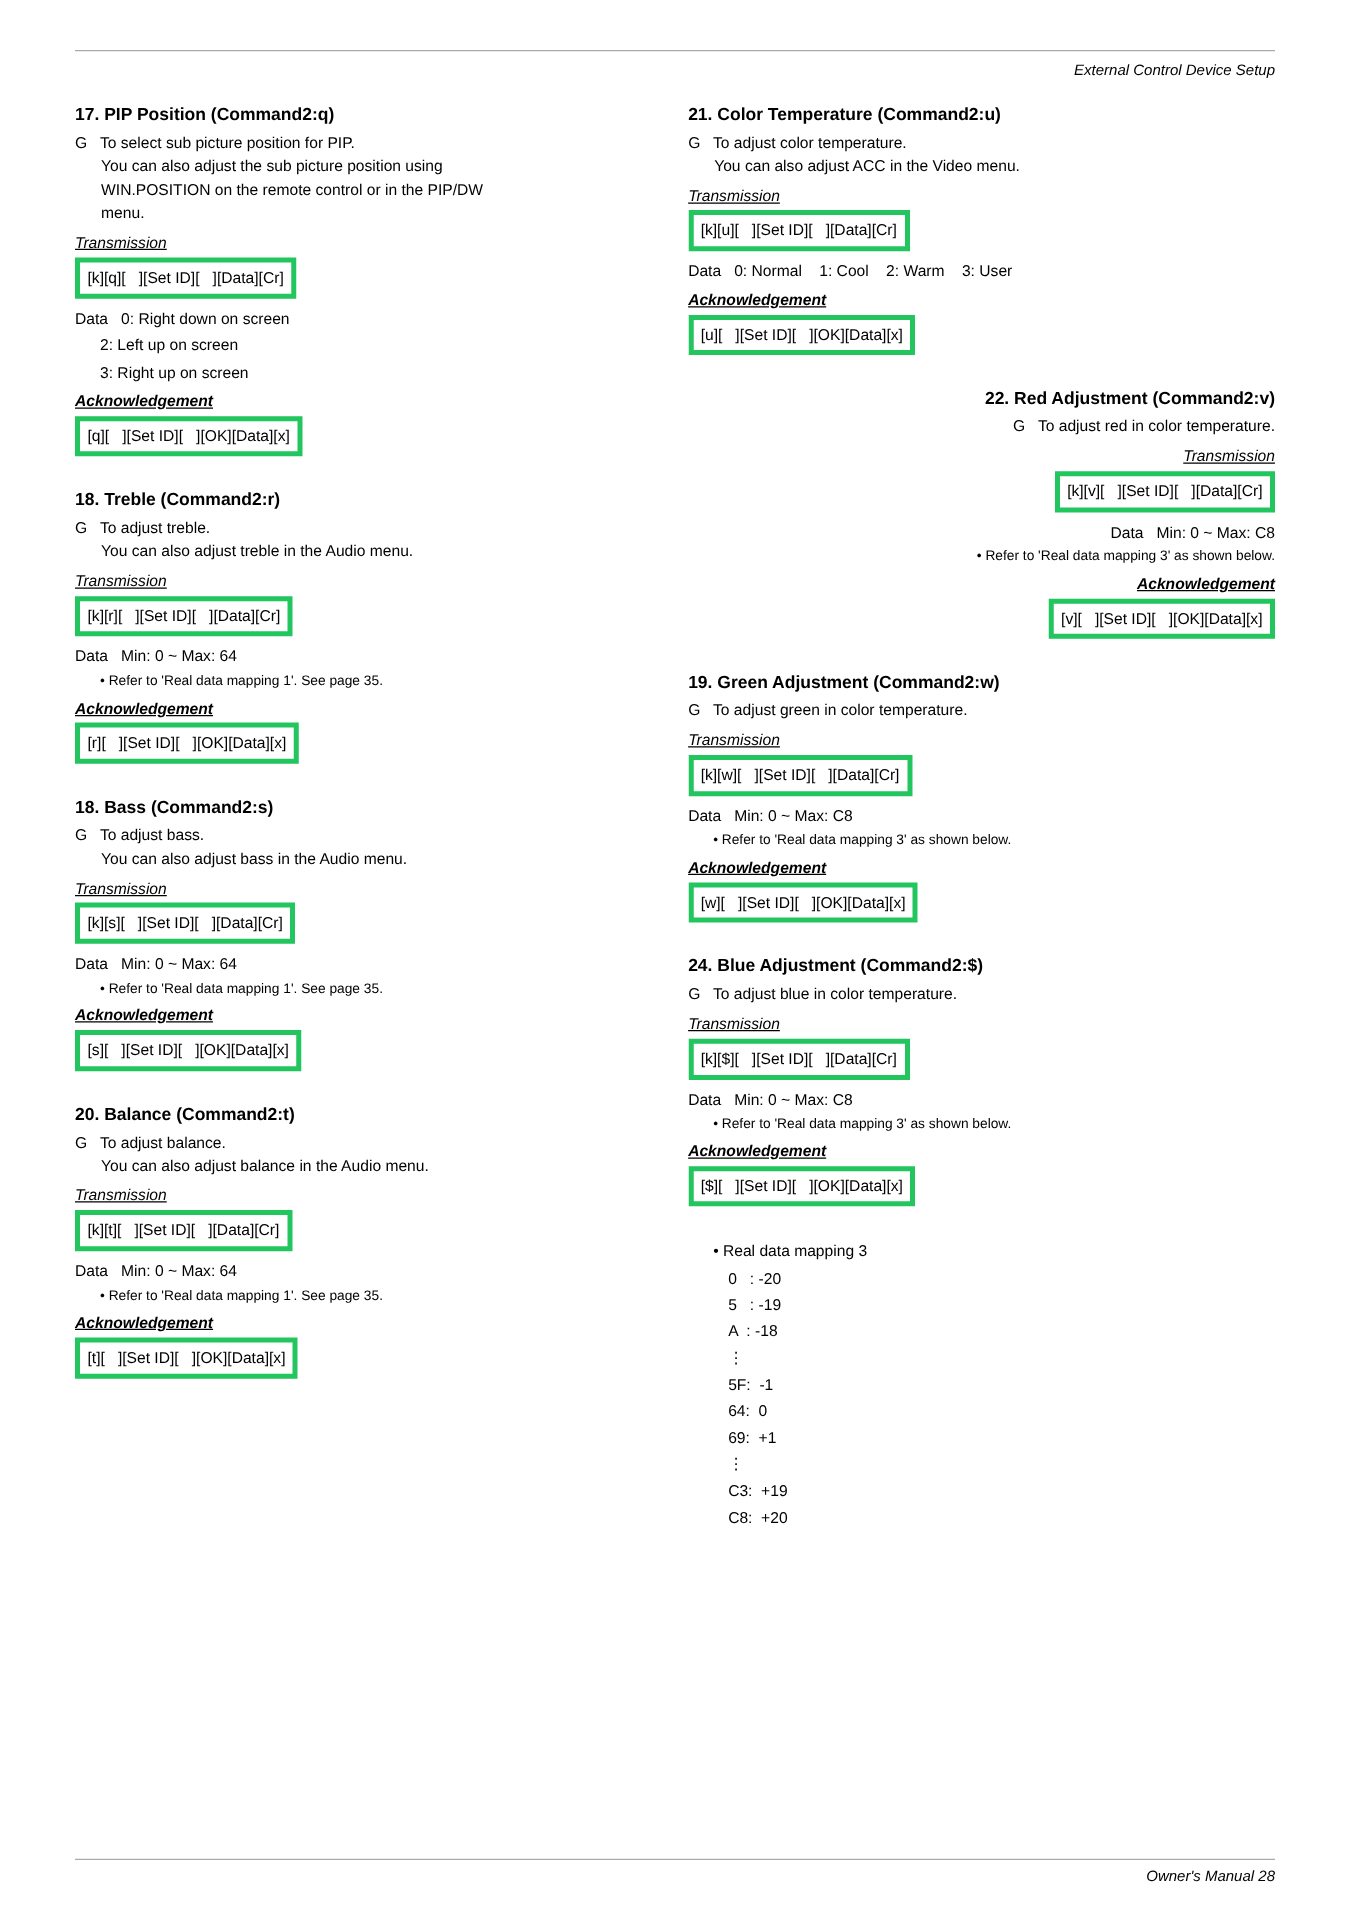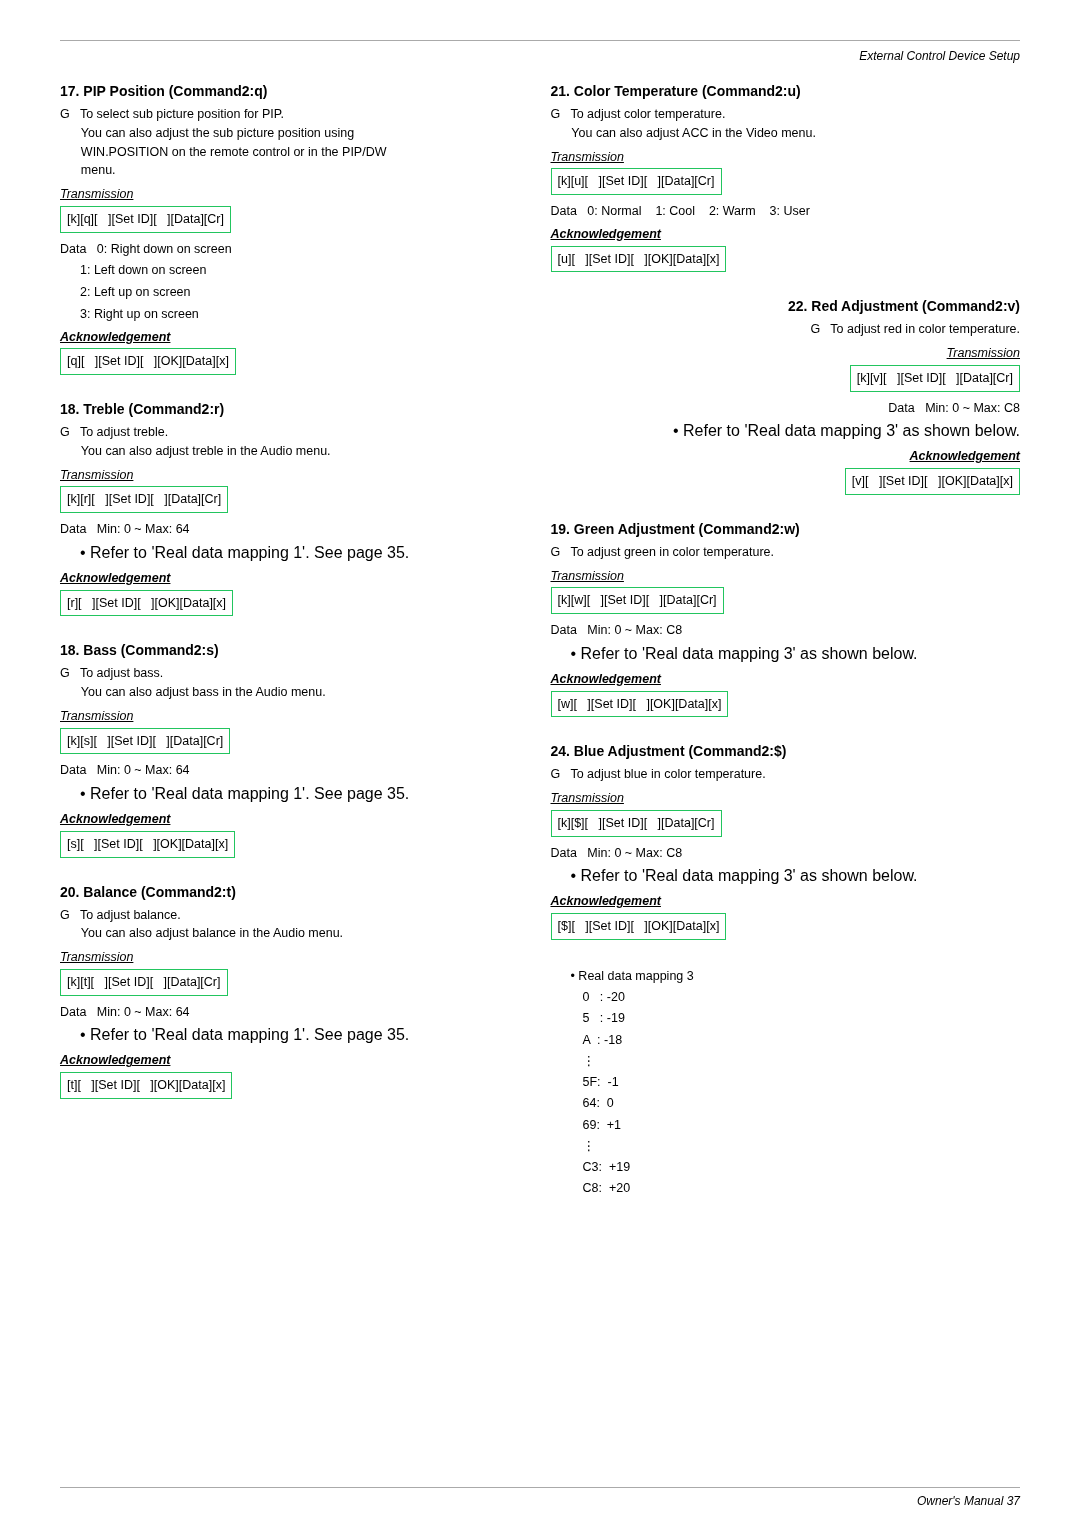--- a/index.html
+++ b/index.html
@@ -62,42 +62,42 @@
       line-height: 1.5;
     }
     .transmission-label {
       font-style: italic;
       text-decoration: underline;
       font-size: 12.5px;
       margin-top: 5px;
       margin-bottom: 2px;
     }
     .code-box {
-      border: 1px solid #22c55e;
+      border: 4px solid #22c55e;
       padding: 3px 6px;
       font-size: 12.5px;
       display: inline-block;
       margin-bottom: 4px;
       font-family: Arial, sans-serif;
     }
     .ack-label {
       font-style: italic;
       text-decoration: underline;
       font-size: 12.5px;
       margin-top: 4px;
       margin-bottom: 2px;
       font-weight: bold;
     }
     .data-line {
       font-size: 12.5px;
       margin-top: 3px;
       margin-bottom: 2px;
     }
     .bullet-line {
-      font-size: 16px;
+      font-size: 11px;
       margin-left: 20px;
     }
     .indent {
       margin-left: 20px;
     }
     .real-data-map {
       margin-top: 10px;
       margin-left: 20px;
       font-size: 12.5px;
       line-height: 1.7;
@@ -124,21 +124,20 @@
       <div class="section">
         <div class="section-title">17. PIP Position (Command2:q)</div>
         <div class="section-body">
           <div>G &nbsp; To select sub picture position for PIP.<br>
           &nbsp;&nbsp;&nbsp;&nbsp;&nbsp;&nbsp;You can also adjust the sub picture position using<br>
           &nbsp;&nbsp;&nbsp;&nbsp;&nbsp;&nbsp;WIN.POSITION on the remote control or in the PIP/DW<br>
           &nbsp;&nbsp;&nbsp;&nbsp;&nbsp;&nbsp;menu.</div>
           <div class="transmission-label">Transmission</div>
           <div class="code-box">[k][q][&nbsp;&nbsp;&nbsp;][Set ID][&nbsp;&nbsp;&nbsp;][Data][Cr]</div><br>
           <div class="data-line">Data &nbsp;&nbsp;0: Right down on screen</div>
-          <div class="data-line indent">1: Left down on screen</div>
           <div class="data-line indent">2: Left up on screen</div>
           <div class="data-line indent">3: Right up on screen</div>
           <div class="ack-label">Acknowledgement</div>
           <div class="code-box">[q][&nbsp;&nbsp;&nbsp;][Set ID][&nbsp;&nbsp;&nbsp;][OK][Data][x]</div>
         </div>
       </div>
 
       <div class="section">
         <div class="section-title">18. Treble (Command2:r)</div>
         <div class="section-body">
@@ -250,14 +249,14 @@
           <div>⋮</div>
           <div>C3: &nbsp;+19</div>
           <div>C8: &nbsp;+20</div>
         </div>
       </div>
 
     </div>
   </div>
 
   <div class="bottom-rule"></div>
-  <div class="footer">Owner's Manual  37</div>
+  <div class="footer">Owner's Manual  28</div>
 </div>
 
 </body></html>

